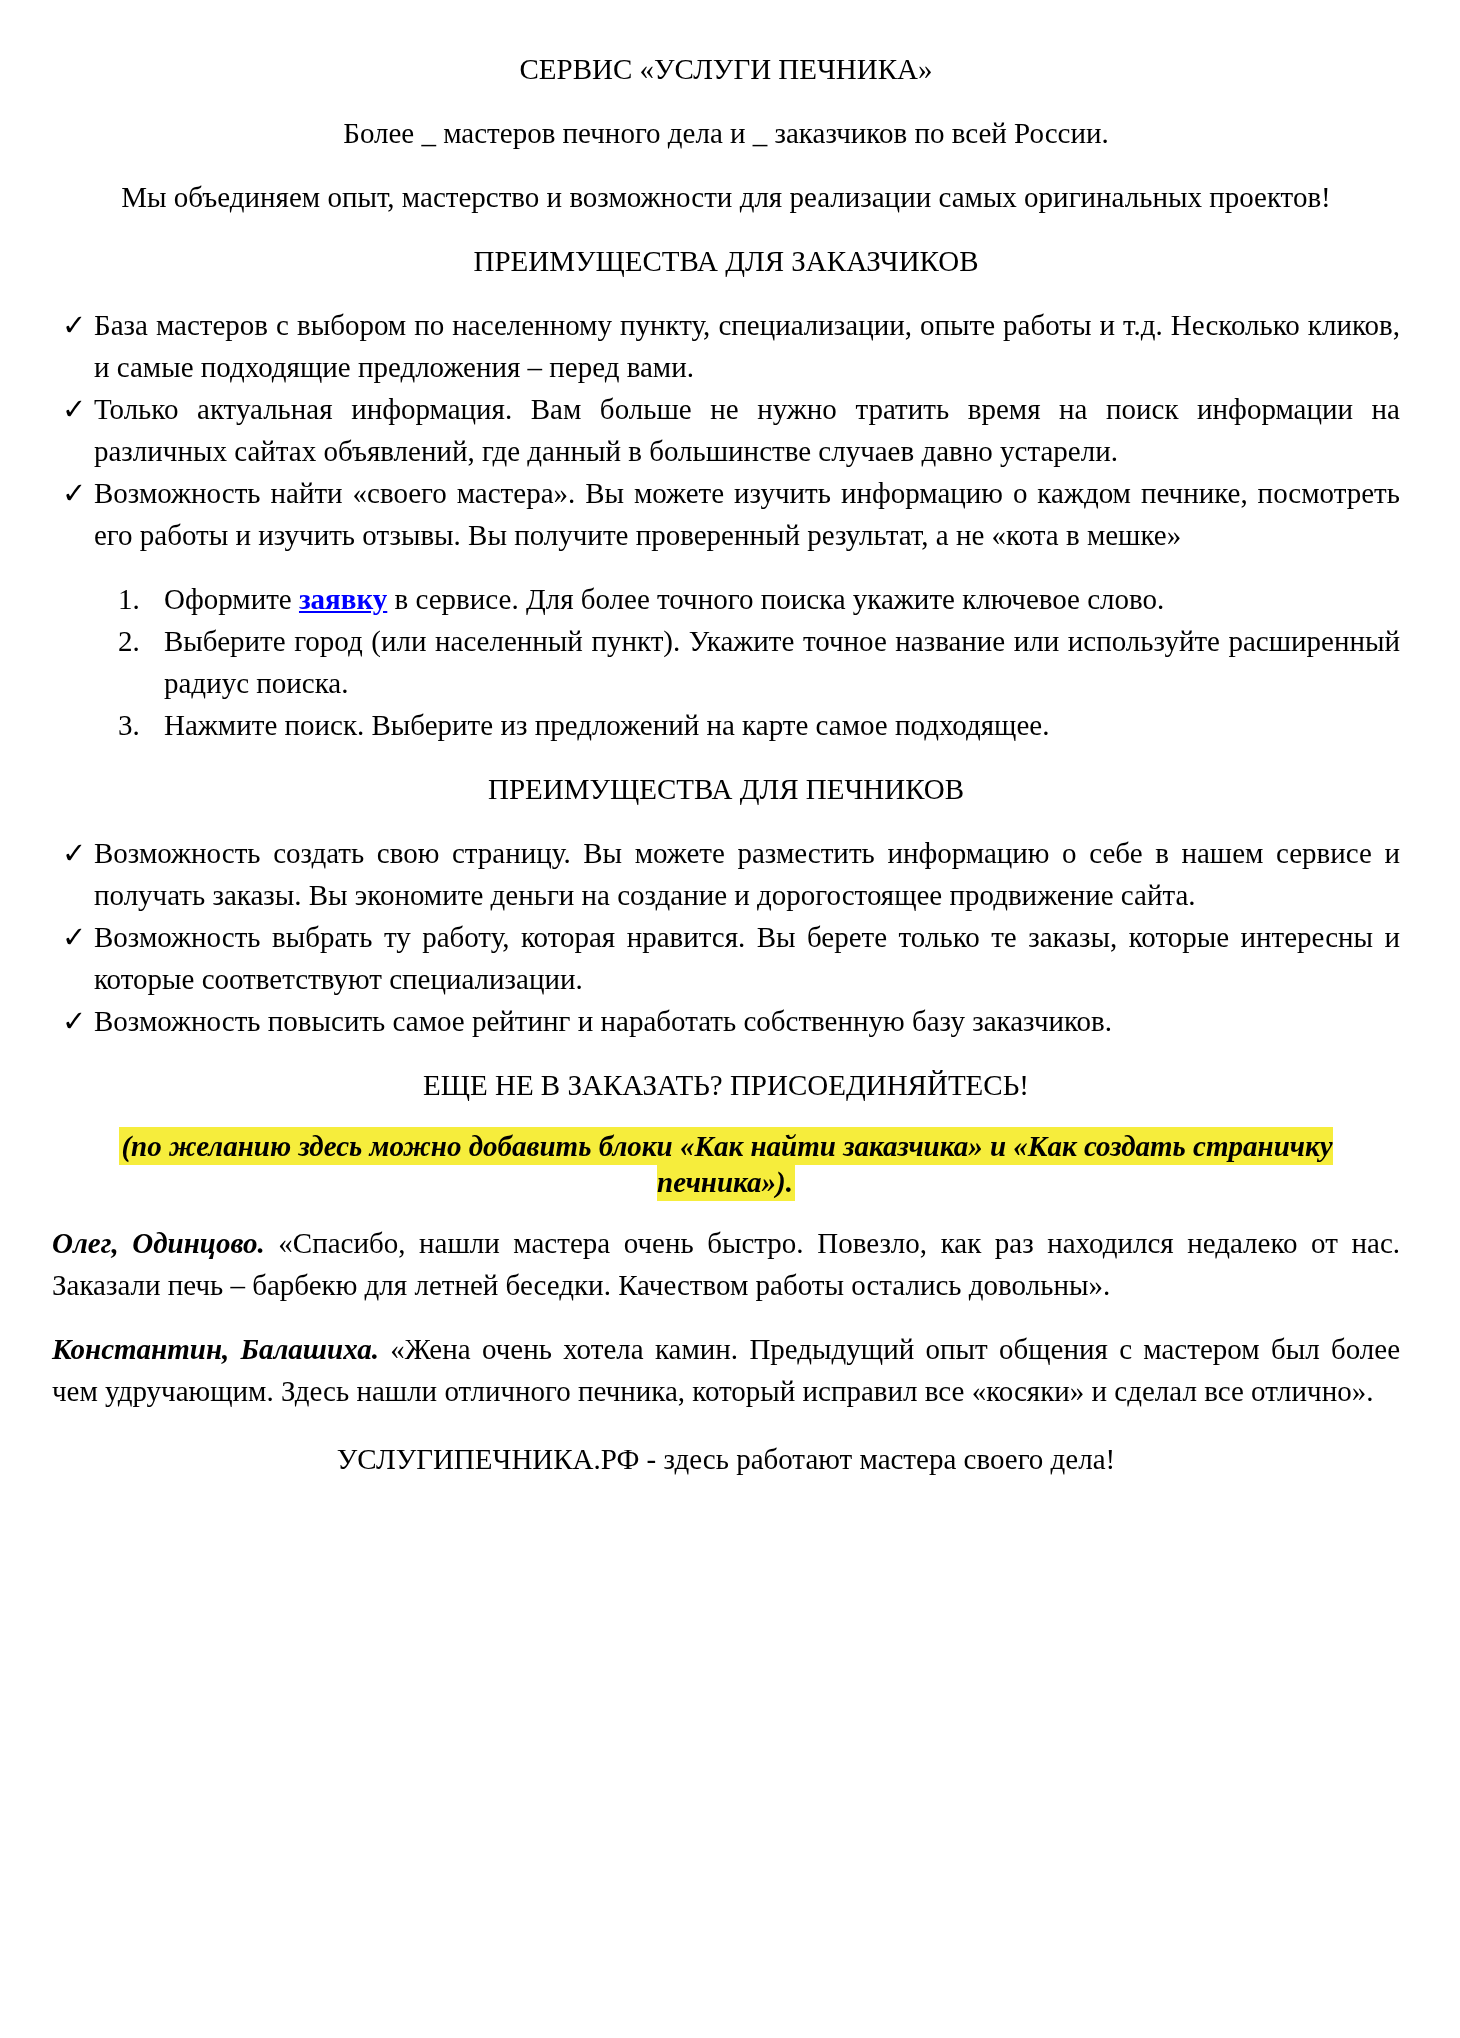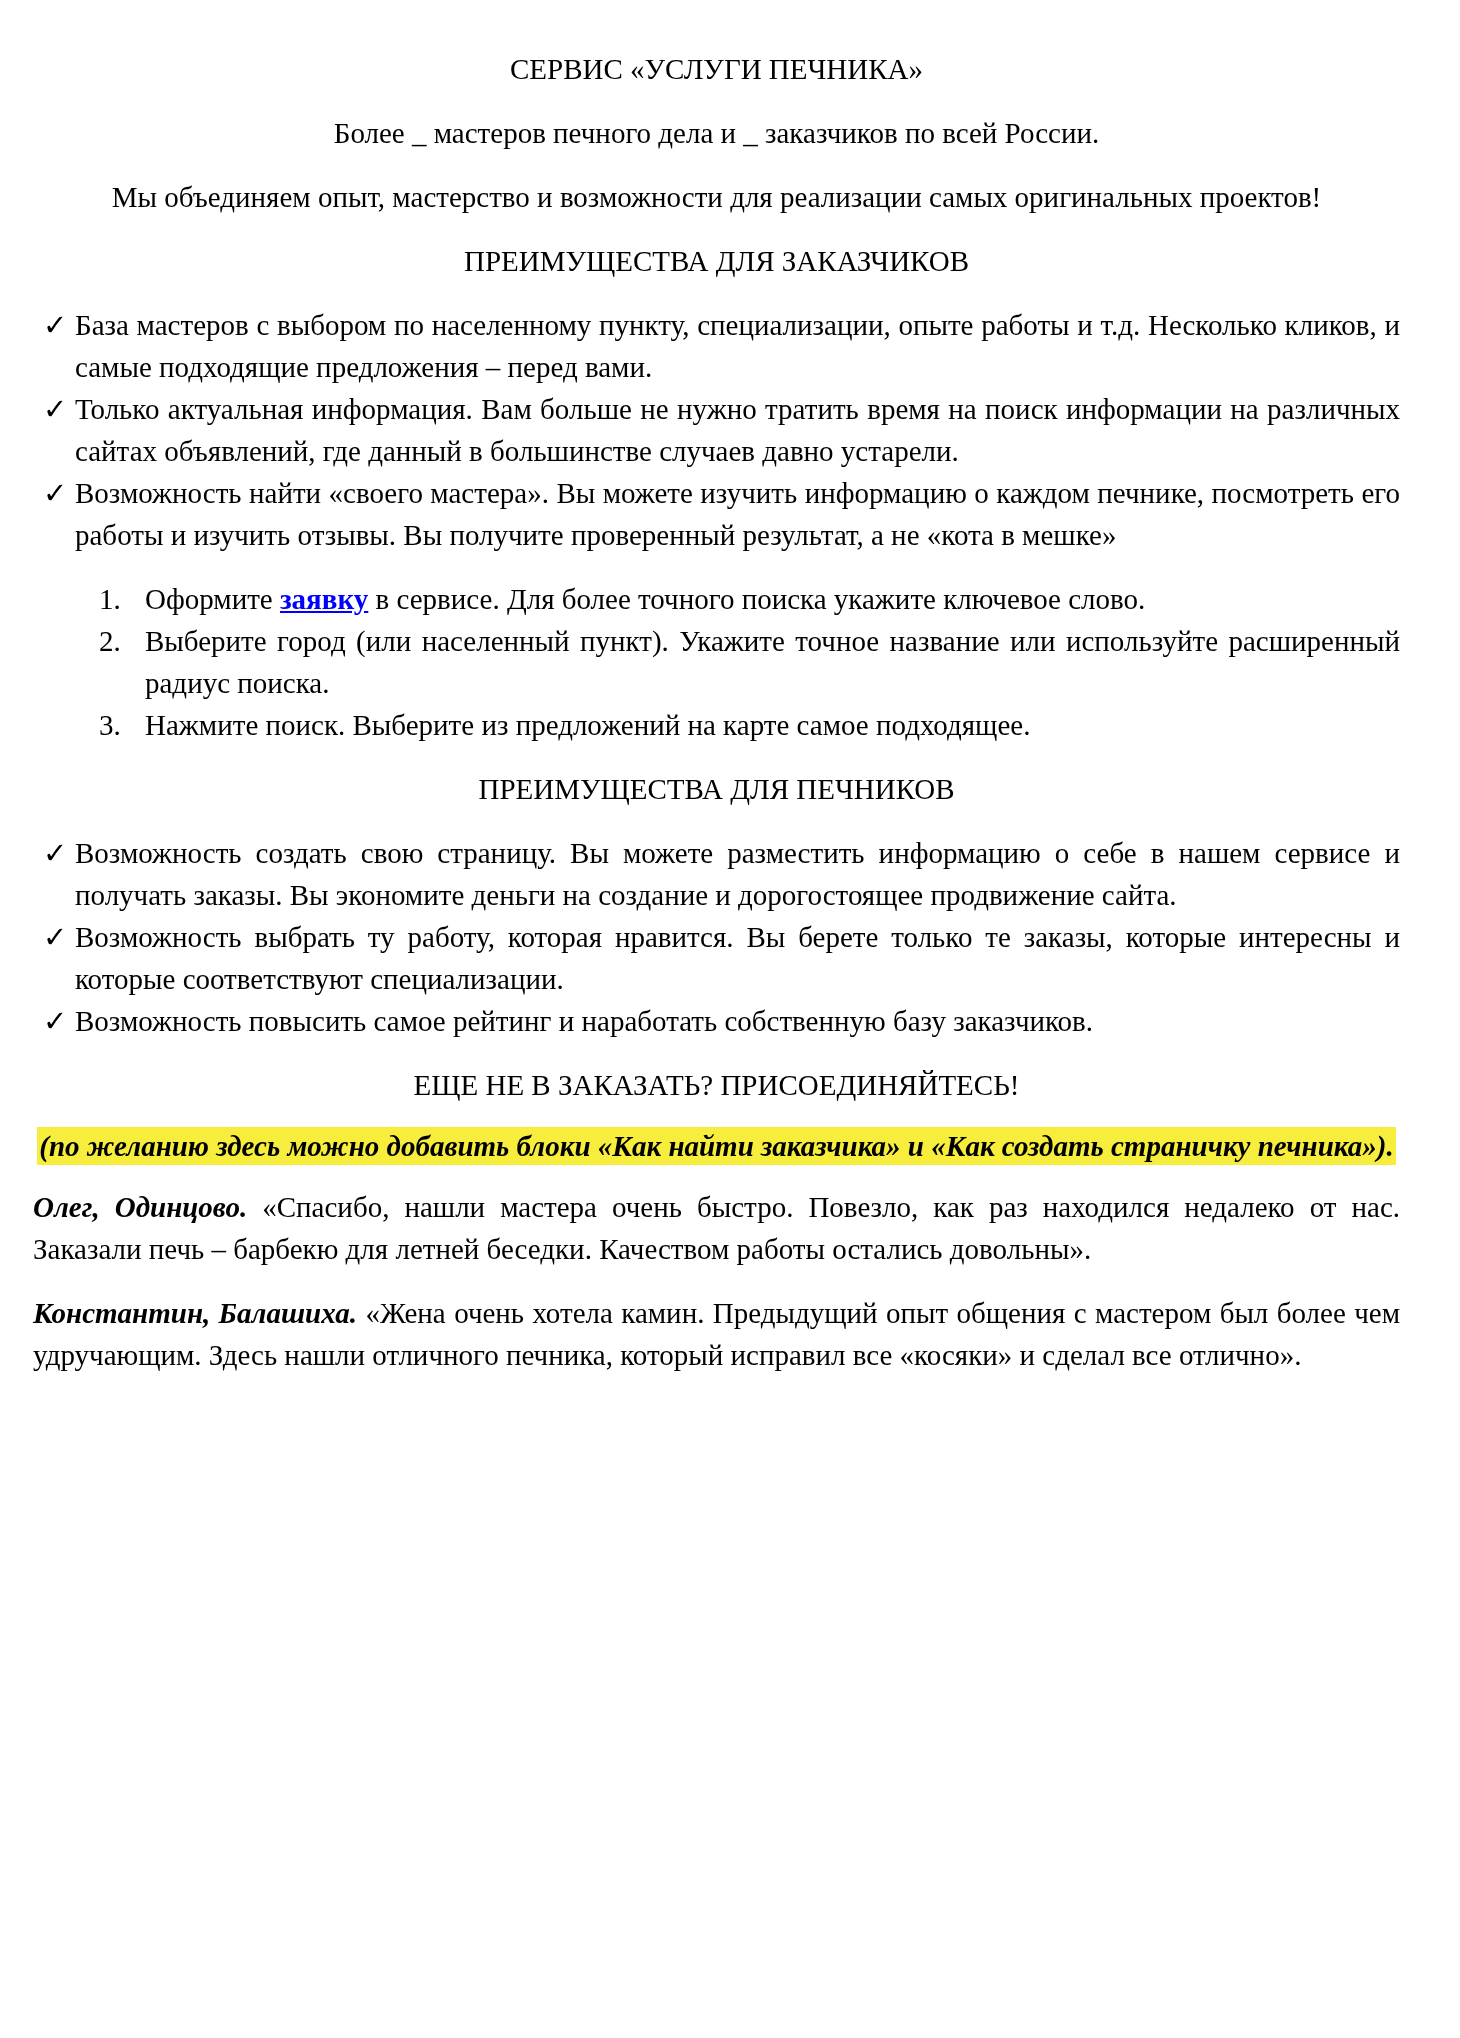--- a/index.html
+++ b/index.html
@@ -9,21 +9,21 @@
     --background:#ffffff;
   }
   *{box-sizing:border-box;}
   html,body{margin:0;padding:0;}
   body{
     width:1460px;height:2038px;overflow:hidden;
     background:var(--background);color:var(--text);
     font-family:"Liberation Serif","DejaVu Serif",serif;
     font-size:29px;line-height:42px;
   }
-  .page{width:100%;height:100%;padding:48px 60px 0 33px;}
+  .page{width:100%;height:100%;padding:48px 60px 0 52px;}
   .heading{text-align:center;font-weight:normal;font-size:29px;margin:22px 0;}
   .title{margin-top:0;}
   p{margin:22px 0;}
   .center{text-align:center;}
   .check-list{list-style:none;margin:22px 0;padding:0;}
   .check-item{display:flex;}
   .check-marker{flex:0 0 42px;padding-left:10px;}
   .check-text{flex:1;text-align:justify;}
   .steps{list-style:none;margin:22px 0;padding:0;}
   .step{display:flex;}
@@ -111,14 +111,15 @@
   <p class="review">
     <span class="author">Олег, Одинцово.</span>
     <span>«Спасибо, нашли мастера очень быстро. Повезло, как раз находился недалеко от нас. Заказали печь – барбекю для летней беседки. Качеством работы остались довольны».</span>
   </p>
 
   <p class="review">
     <span class="author">Константин, Балашиха.</span>
     <span>«Жена очень хотела камин. Предыдущий опыт общения с мастером был более чем удручающим. Здесь нашли отличного печника, который исправил все «косяки» и сделал все отлично».</span>
   </p>
 
+  <p class="footer-line">УСЛУГИПЕЧНИКА.РФ - здесь работают мастера своего дела!</p>
 
 </div>
 
 </body></html>

